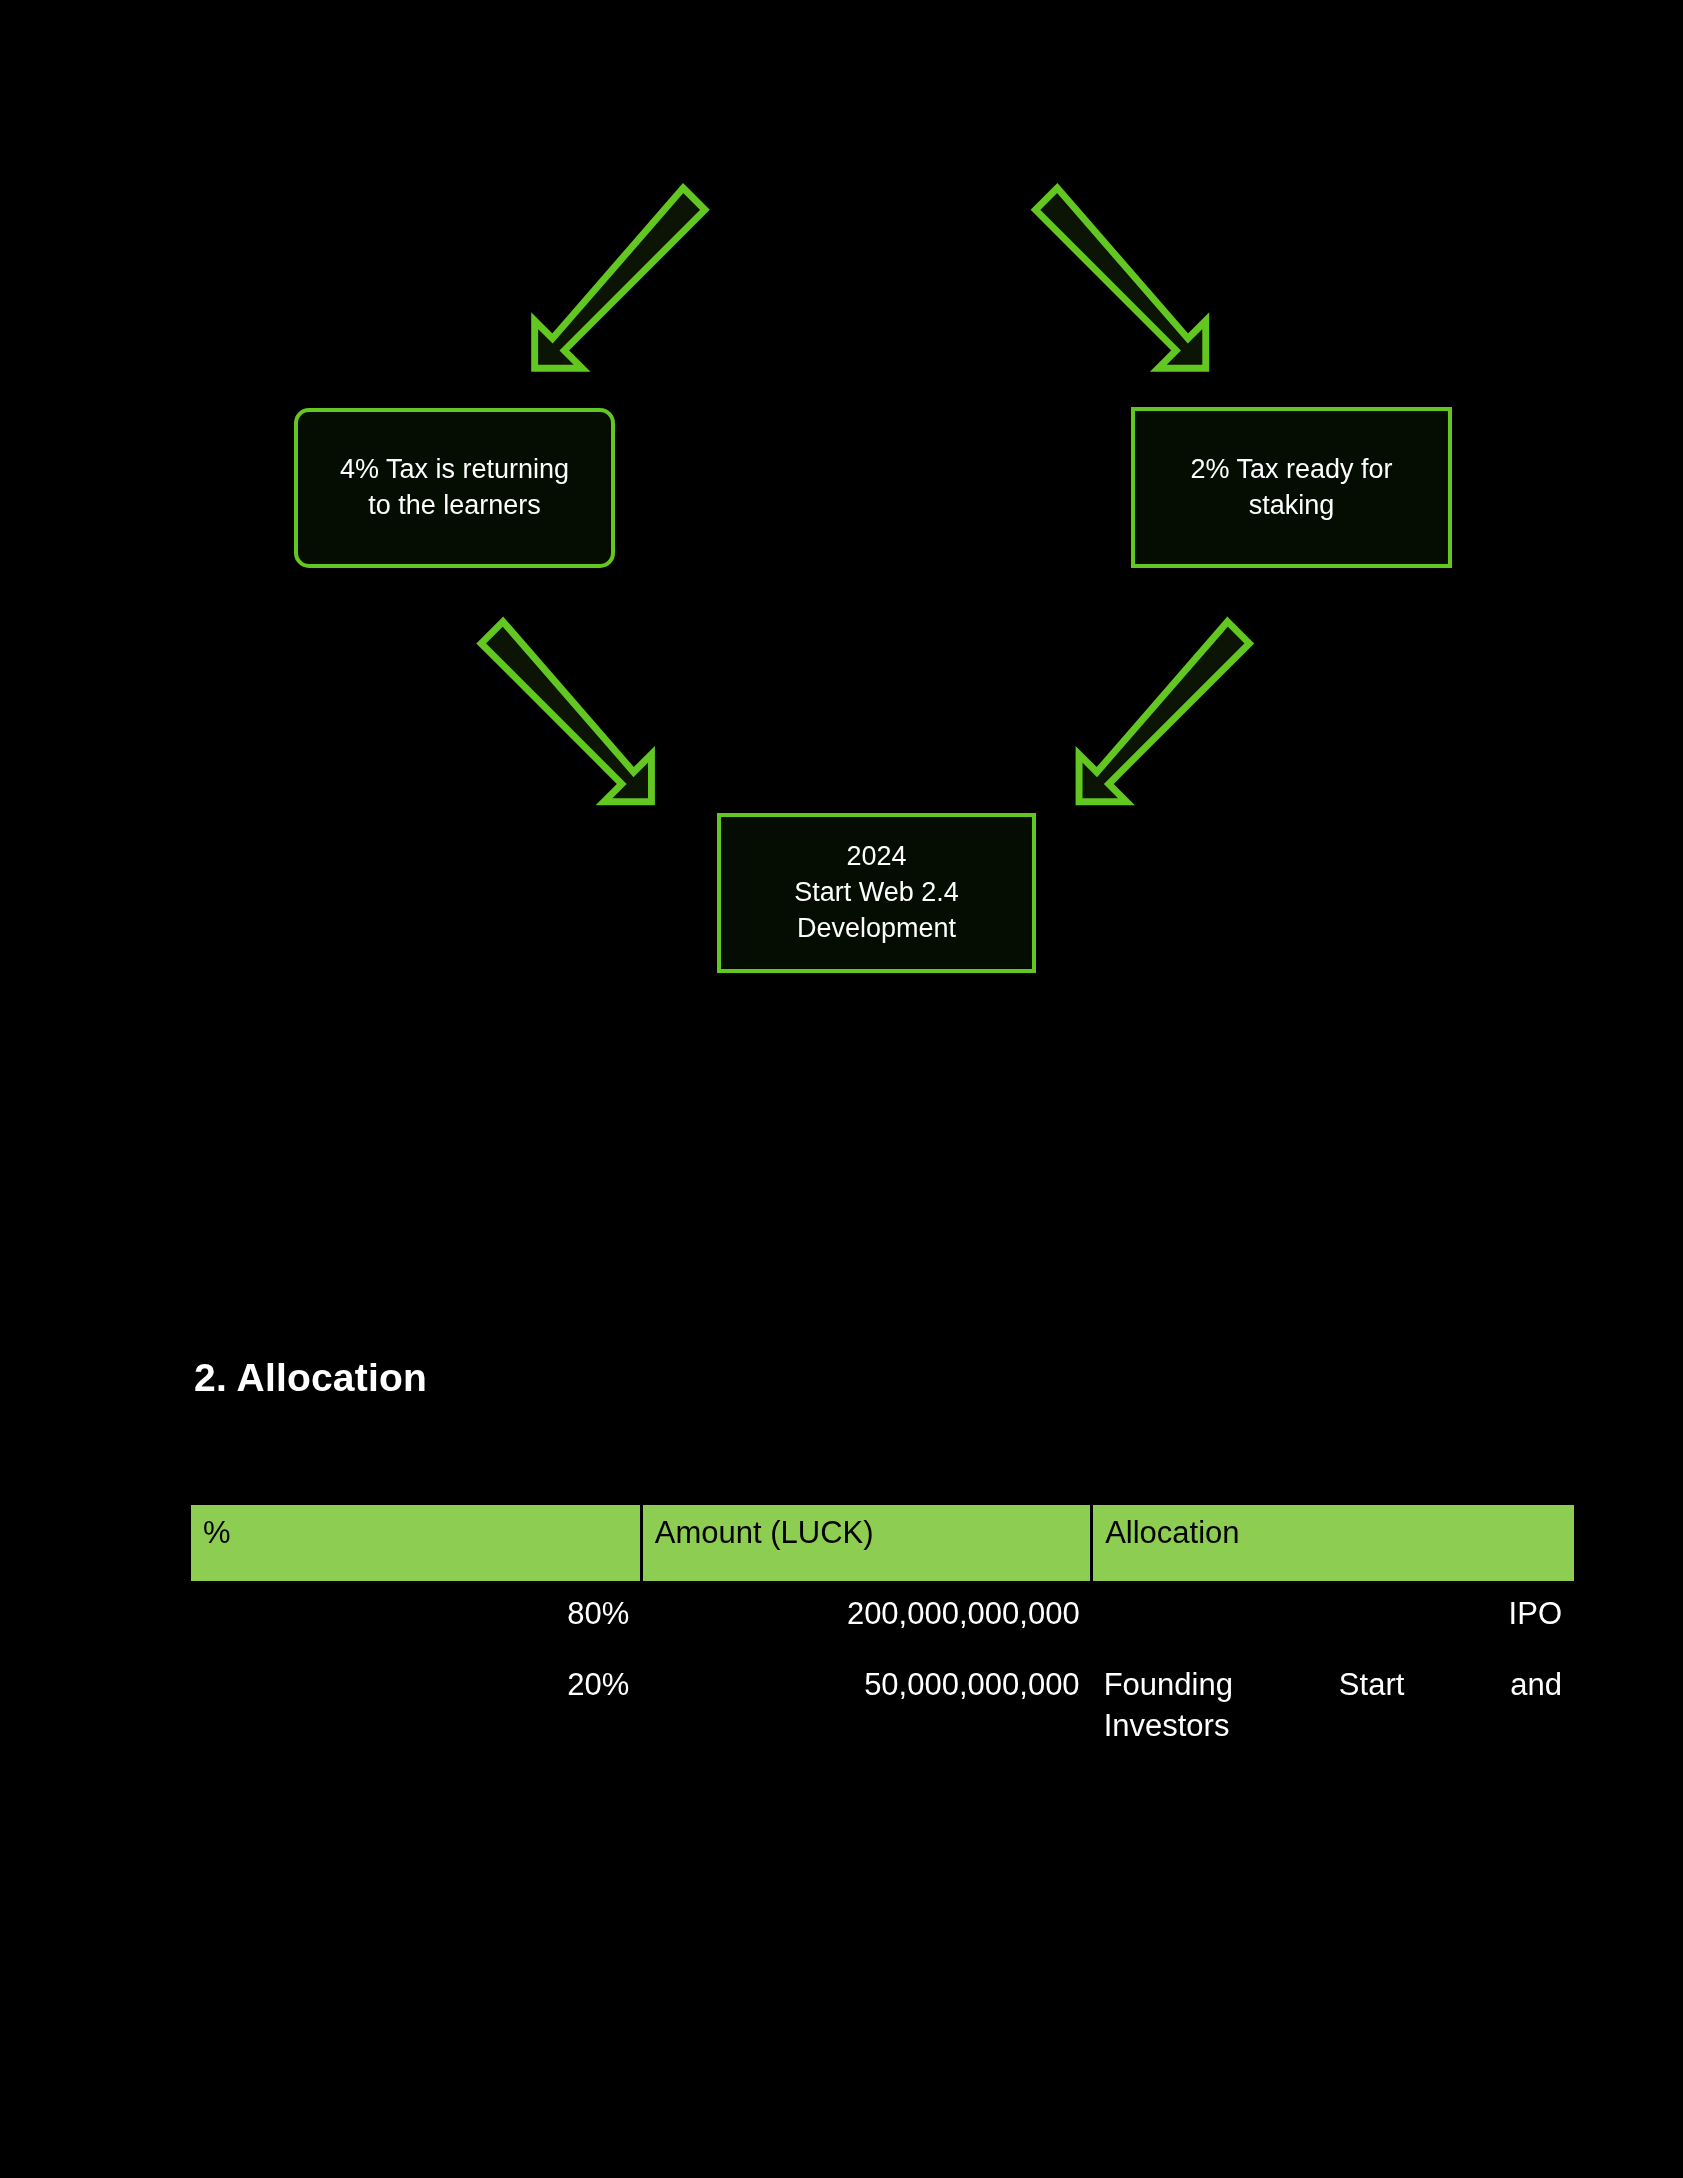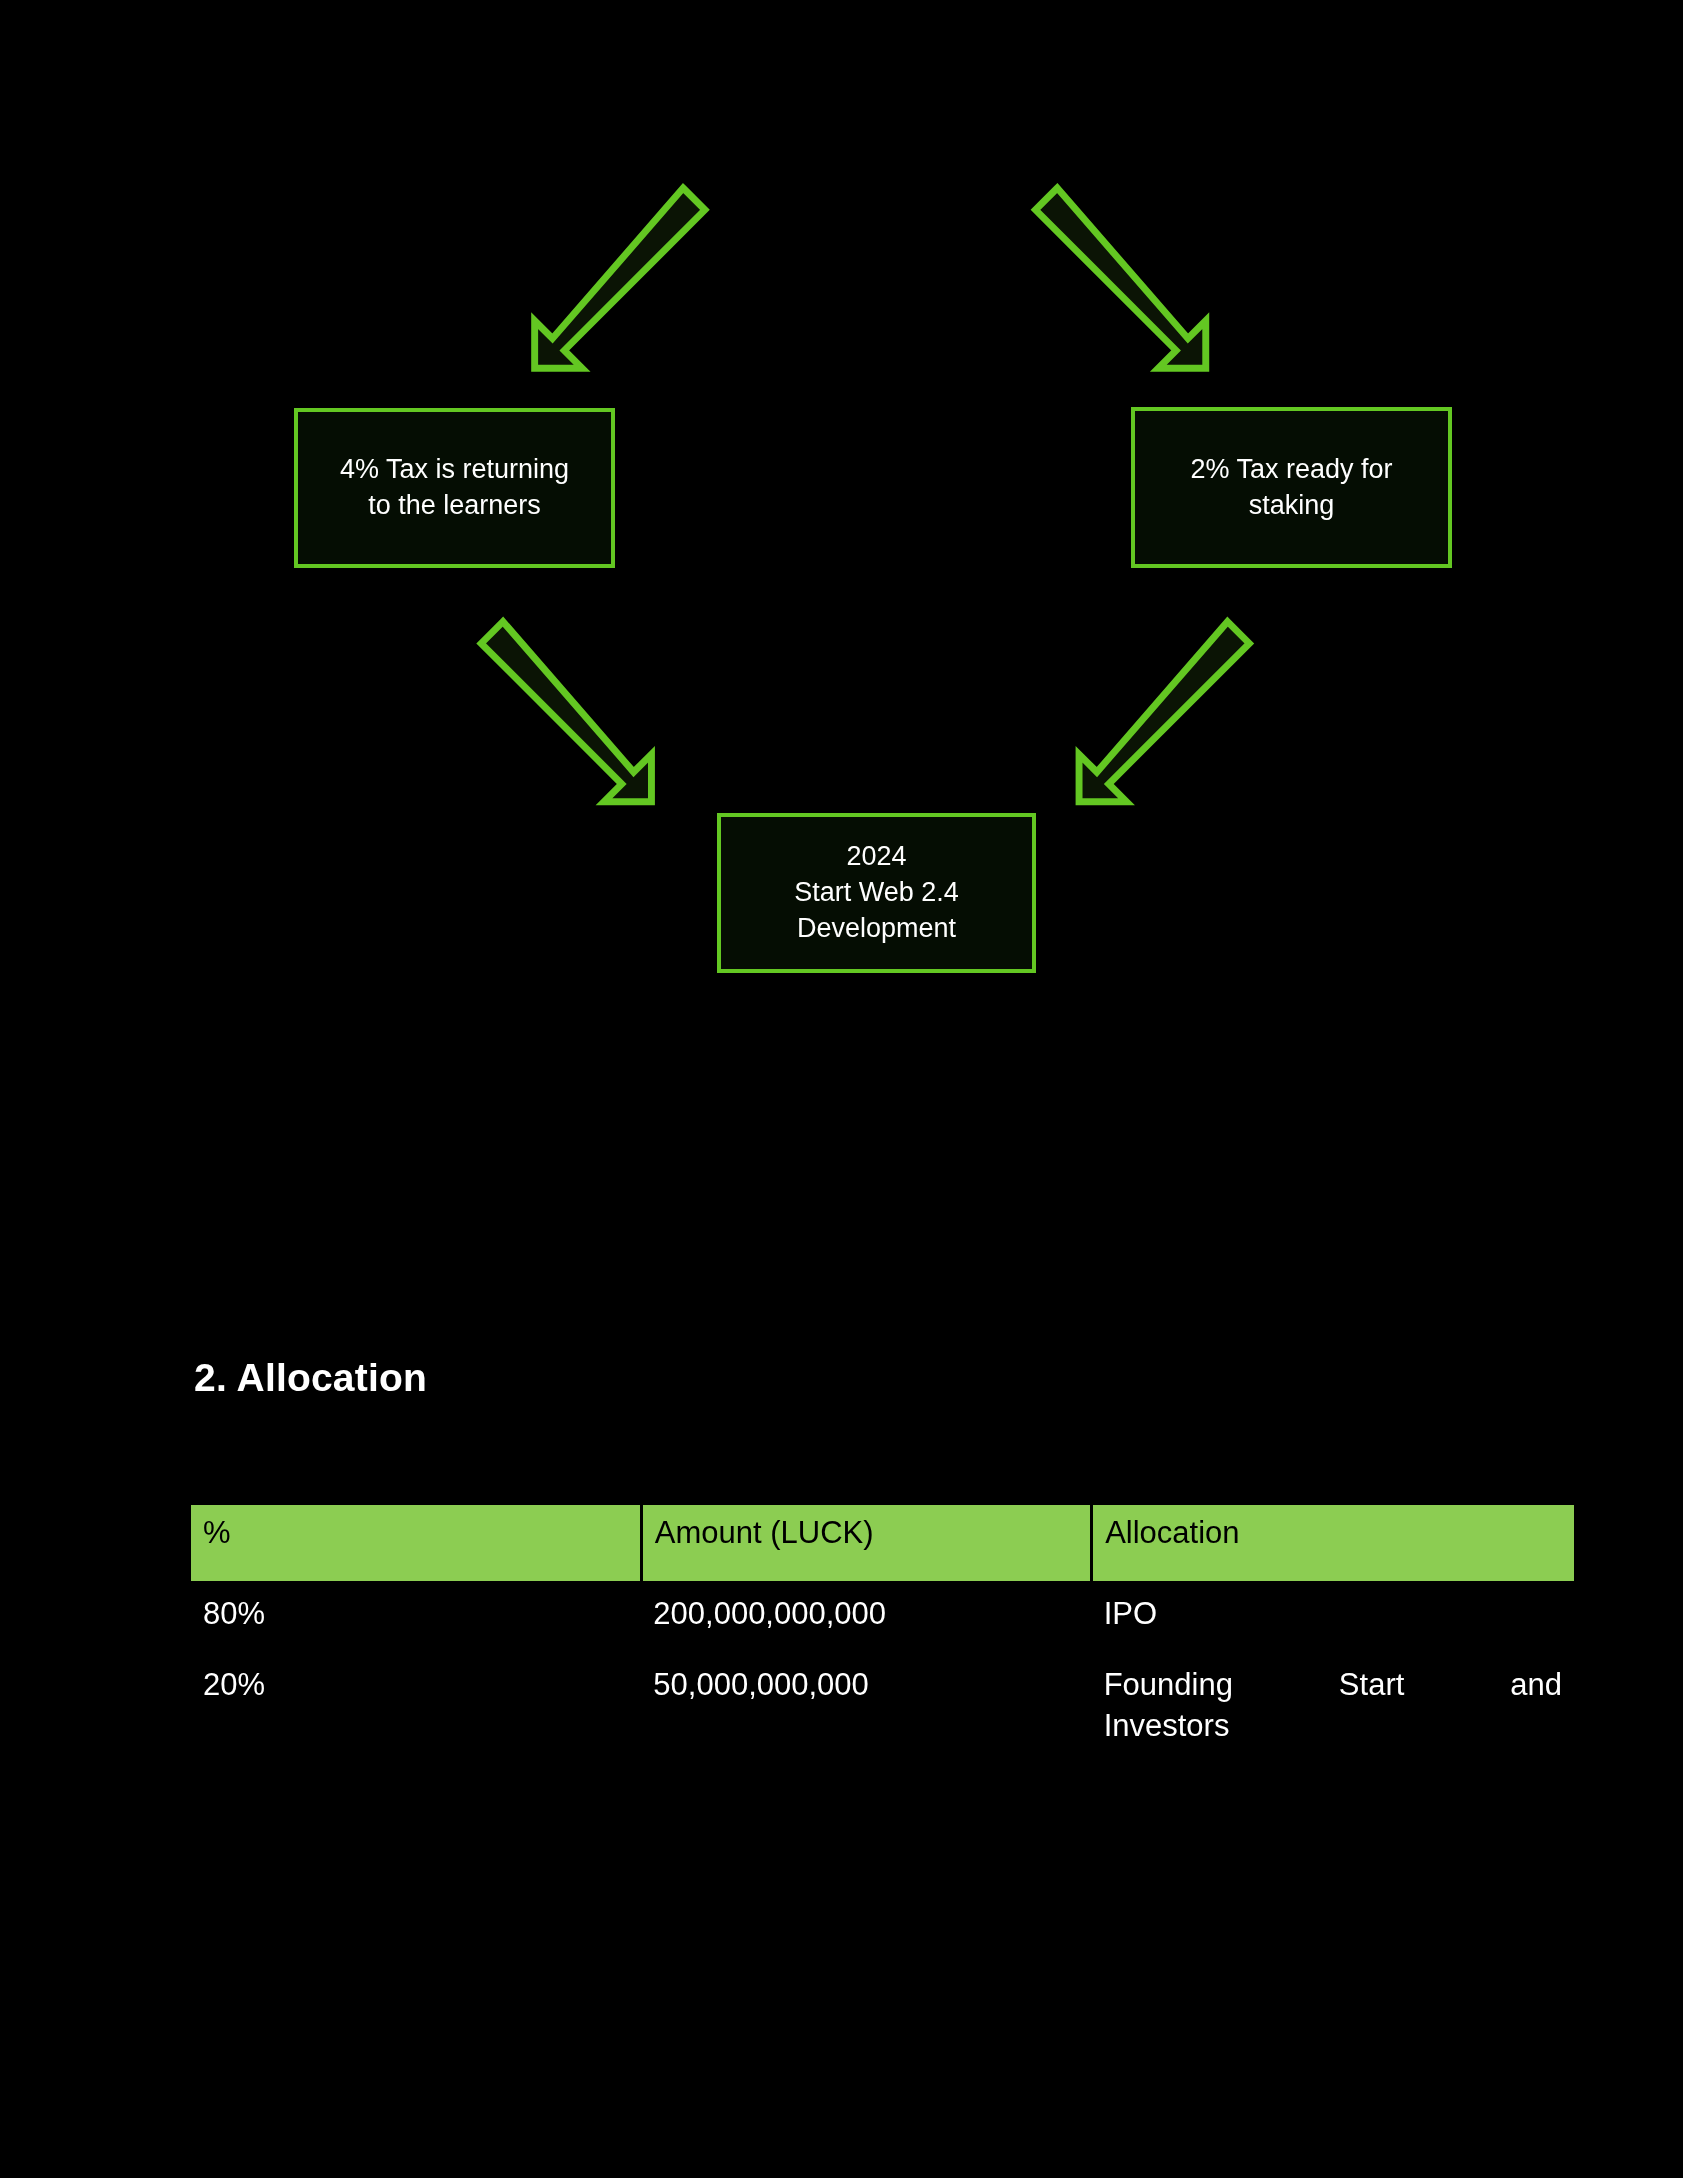--- a/index.html
+++ b/index.html
@@ -52,20 +52,21 @@
     padding: 0 14px;
     box-sizing: border-box;
     white-space: pre-line;
   }
 
   #box-learners {
     left: 294px;
     top: 408px;
     width: 321px;
     height: 160px;
+    border-radius: 15px;
   }
   #box-staking {
     left: 1131px;
     top: 407px;
     width: 321px;
     height: 161px;
   }
   #box-web3 {
     left: 717px;
     top: 813px;
@@ -107,21 +108,21 @@
     border-right: 3px solid #000000;
     vertical-align: top;
   }
   #allocation-table thead th:last-child { border-right: none; }
 
   #allocation-table tbody td {
     background: #000000;
     color: #ffffff;
     font-size: 31px;
     line-height: 1.33;
-    text-align: left;
+    text-align: right;
     vertical-align: top;
     padding: 12px 12px 18px 12px;
     border: none;
   }
   #allocation-table tbody td.justified {
     text-align: justify;
     text-align-last: justify;
   }
   #allocation-table tbody td.justified .last-line {
     display: block;

